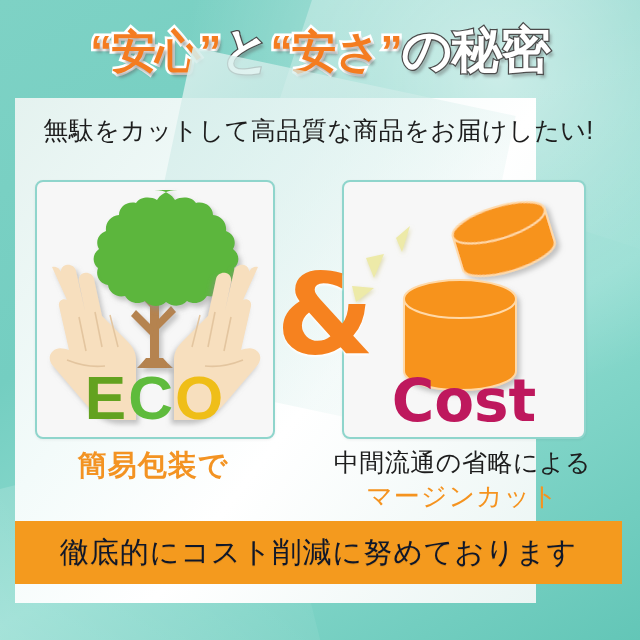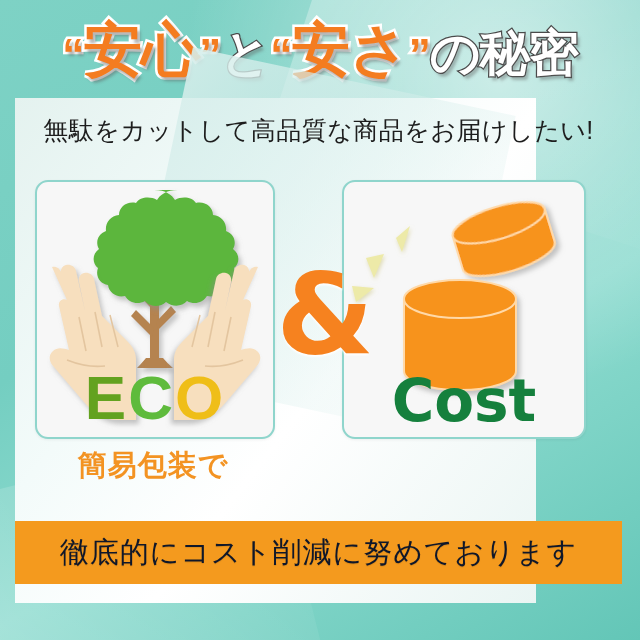--- a/index.html
+++ b/index.html
@@ -25,21 +25,21 @@
   .sheen.b { left: -120px; top: 470px; width: 420px; height: 230px; transform: rotate(-14deg);
              background: linear-gradient(60deg, rgba(255,255,255,0.30), rgba(255,255,255,0)); }
 
   
   #header {
     position: absolute; left: 0; top: 4px; width: 640px; height: 92px;
     text-align: center; white-space: nowrap;
   }
   .hd {
     display: inline-block;
-    font-size: 59px;
+    font-size: 45px;
     font-weight: bold;
     line-height: 92px;
     letter-spacing: -1px;
   }
   .hd-orange {
     color: #f47c20;
     -webkit-text-stroke: 5px #ffffff;
     paint-order: stroke fill;
     text-shadow: 3px 4px 3px rgba(90,90,90,0.45);
   }
@@ -72,40 +72,40 @@
     font-weight: 500;
     letter-spacing: 0.5px;
     white-space: nowrap;
   }
 
   
   .card {
     position: absolute;
     background: #f7f7f7;
     border: 2px solid #8fd5cc;
-    border-radius: 13px;
+    border-radius: 8px;
     box-shadow: 0 1px 3px rgba(0,0,0,0.06);
   }
   #card-eco  { left: 20px;  top: 82px; width: 236px; height: 255px; }
   #card-cost { left: 327px; top: 82px; width: 240px; height: 255px; }
 
   
   .art { position: absolute; left: 0; top: 0; width: 100%; height: 100%; }
 
   .label-word {
     position: absolute; left: 0; width: 100%;
     text-align: center;
     white-space: nowrap;
   }
   #eco-word { bottom: 4px; font-size: 62px; font-weight: bold; letter-spacing: 2px; }
   #eco-word .l1 { color: #63a21f; }
   #eco-word .l2 { color: #5fbb3c; }
   #eco-word .l3 { color: #efbe18; }
   #cost-word {
-    bottom: 2px; font-size: 58px; color: #15803d;
+    bottom: 2px; font-size: 58px; color: #be185d;
     font-family: "DejaVu Sans", sans-serif; font-weight: bold;
   }
 
   
   #amp {
     position: absolute; left: 255px; top: 160px;
     width: 110px; text-align: center;
     font-size: 112px; line-height: 112px;
     font-weight: bold;
     color: #f6821f;
@@ -251,18 +251,22 @@
           <ellipse cx="116" cy="117" rx="56" ry="19" fill="none" stroke="#ffd9a8" stroke-width="2"></ellipse>
           <path fill="none" stroke="#ffd9a8" stroke-width="2" d="M60 117 v72 a56 19 0 0 0 112 0 v-72"></path>
         </g>
       </svg>
       <div class="label-word" id="cost-word">Cost</div>
     </div>
 
     <div class="caption" id="cap-left">
       <div class="cap-big-orange">簡易包装で</div>
     </div>
+    <div class="caption" id="cap-right">
+      <div class="cap-dark">中間流通の省略による</div>
+      <div class="cap-orange">マージンカット</div>
+    </div>
 
     <div id="banner">
       <span>徹底的にコスト削減に努めております</span>
     </div>
   </div>
 </div>
 
 </body></html>

